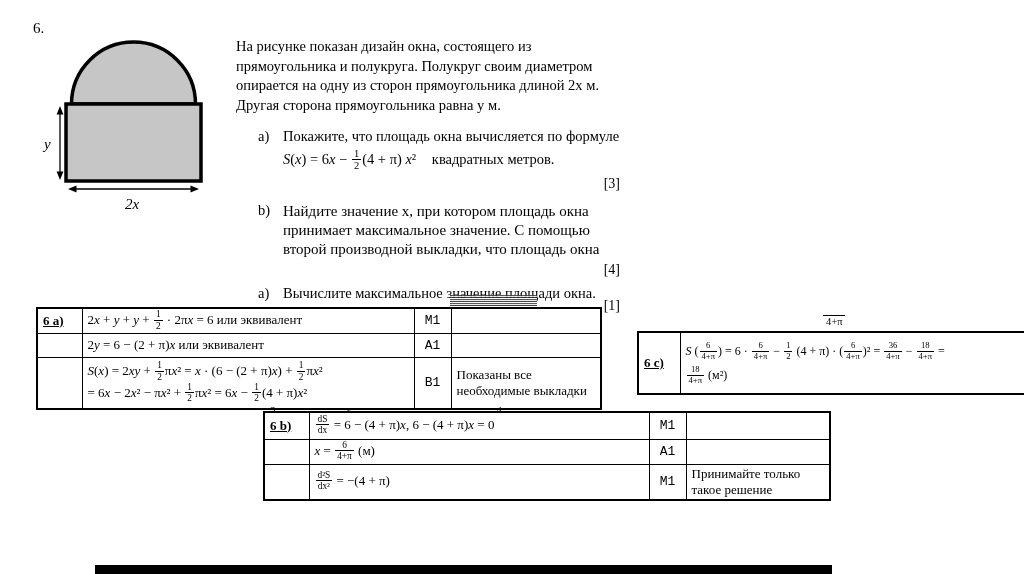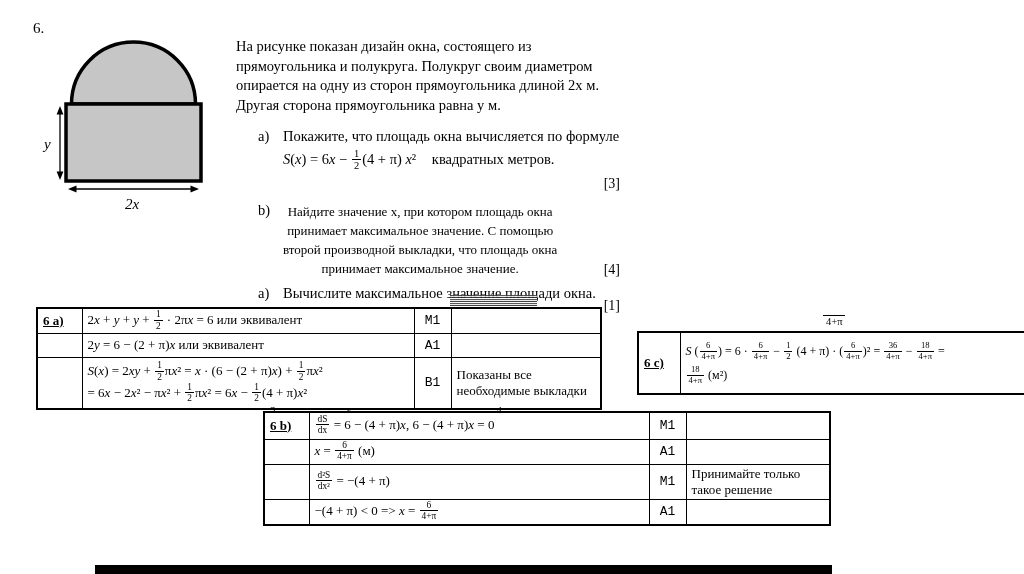--- a/index.html
+++ b/index.html
@@ -5,21 +5,21 @@
   * { box-sizing: border-box; margin: 0; padding: 0; }
   html, body { background: #ffffff; }
   .canvas {
     position: relative; width: 1024px; height: 574px;
     background: #ffffff; overflow: hidden;
     font-family: "Liberation Serif", serif; color: #000;
   }
   .abs { position: absolute; }
   .ptext { font-size: 14.5px; }
   .intro div { font-size: 14.5px; line-height: 19.5px; white-space: nowrap; }
-  .blines div { font-size: 13px; line-height: 19px; white-space: nowrap; text-align: center; }
+  .blines div { font-size: 15px; line-height: 19px; white-space: nowrap; }
   .mark-badge { font-size: 14px; }
   .formula { font-size: 14.5px; white-space: nowrap; }
   .frac {
     display: inline-block; vertical-align: middle; text-align: center;
     line-height: 1.1; font-size: 0.72em; transform: translateY(-1px);
     margin: 0 1px;
   }
   .frac .num { display: block; border-bottom: 1px solid #000; padding: 0 2px; }
   .frac .den { display: block; padding: 0 2px; }
   table.mt { position: absolute; border-collapse: collapse; background: #fff; border: 2px solid #000; table-layout: fixed; }
@@ -75,21 +75,20 @@
     <span><i>S</i>(<i>x</i>) = 6<i>x</i> − <span class="frac"><span class="num">1</span><span class="den">2</span></span>(4 + π) <i>x</i>²</span>
     <span style="margin-left:12px;">квадратных метров.</span>
   </div>
   <span class="abs mark-badge" style="left:585px; top:176px; width:35px; text-align:right;">[3]</span>
 
   <span class="abs ptext" style="left:258px; top:202px;">b)</span>
   <div class="abs blines" style="left:283px; top:202px;">
     <div>Найдите значение x, при котором площадь окна</div>
     <div>принимает максимальное значение. С помощью</div>
     <div>второй производной выкладки, что площадь окна</div>
-    <div>принимает максимальное значение.</div>
   </div>
   <span class="abs mark-badge" style="left:585px; top:262px; width:35px; text-align:right;">[4]</span>
 
   <span class="abs ptext" style="left:258px; top:285px;">a)</span>
   <span class="abs ptext" style="left:283px; top:285px; white-space:nowrap;">Вычислите максимальное значение площади окна.</span>
   <span class="abs mark-badge" style="left:585px; top:298px; width:35px; text-align:right;">[1]</span>
 
   <div class="abs smudge" style="left:450px; top:295px; width:87px; height:12px;"></div>
 
   <span class="abs frag-frac" style="left:823px; top:315px;">4+π</span>
@@ -167,24 +166,18 @@
       <td class="fline"><i>x</i> = <span class="frac"><span class="num">6</span><span class="den">4+π</span></span> (м)</td>
       <td class="mrk">A1</td>
       <td></td>
     </tr>
     <tr style="height:31px;">
       <td></td>
       <td class="fline"><span class="frac"><span class="num">d²S</span><span class="den">dx²</span></span> = −(4 + π)</td>
       <td class="mrk">M1</td>
       <td style="vertical-align:top;">Принимайте только такое решение</td>
     </tr>
-    <tr style="height:26px;">
-      <td></td>
-      <td class="fline">−(4 + π) &lt; 0   =&gt;   <i>x</i> = <span class="frac"><span class="num">6</span><span class="den">4+π</span></span></td>
-      <td class="mrk">A1</td>
-      <td></td>
-    </tr>
   </tbody>
     </table>
 
   <div class="abs bottom-bar" style="left:95px; top:565px; width:737px; height:9px;"></div>
 
 </div>
 
 </body></html>

